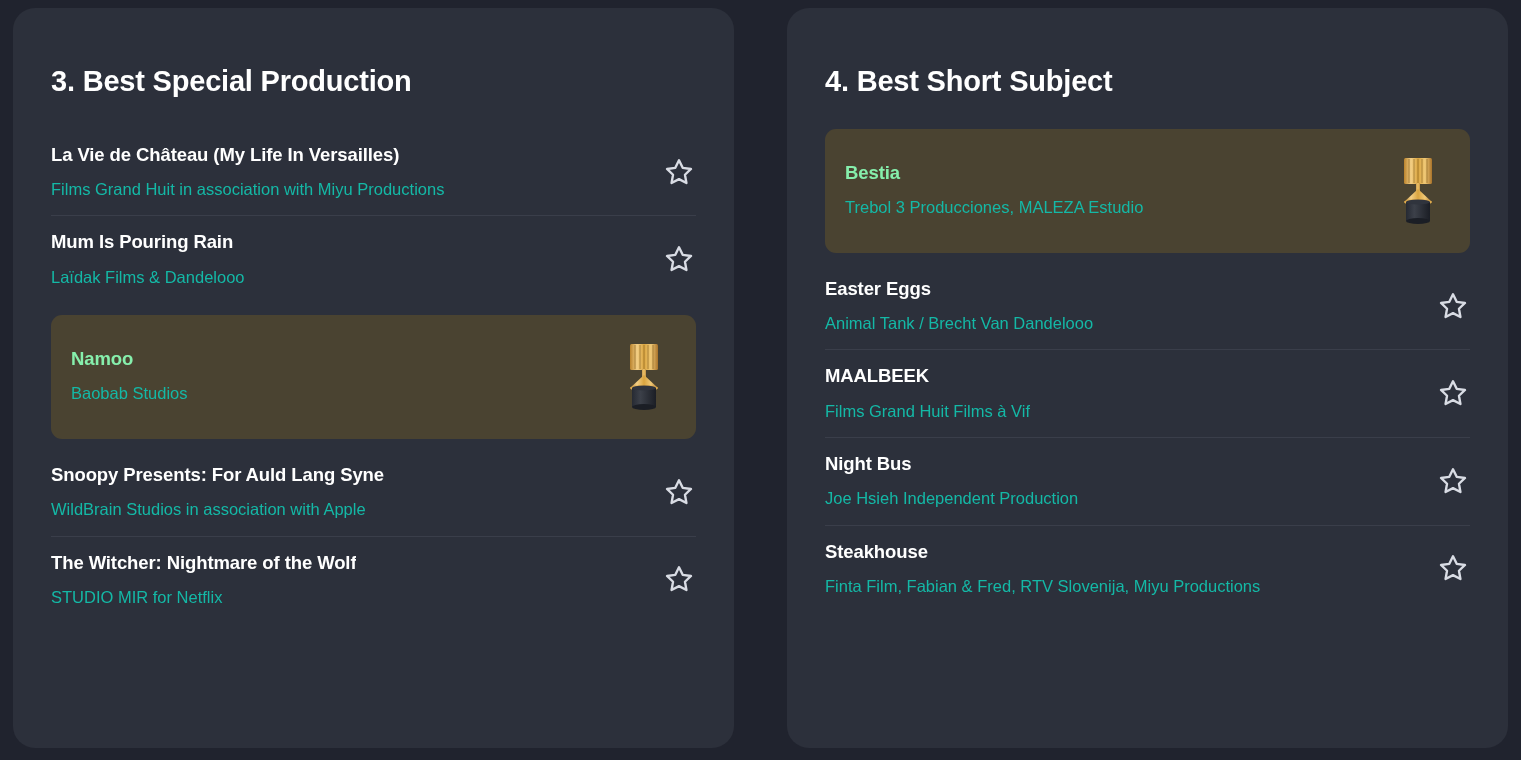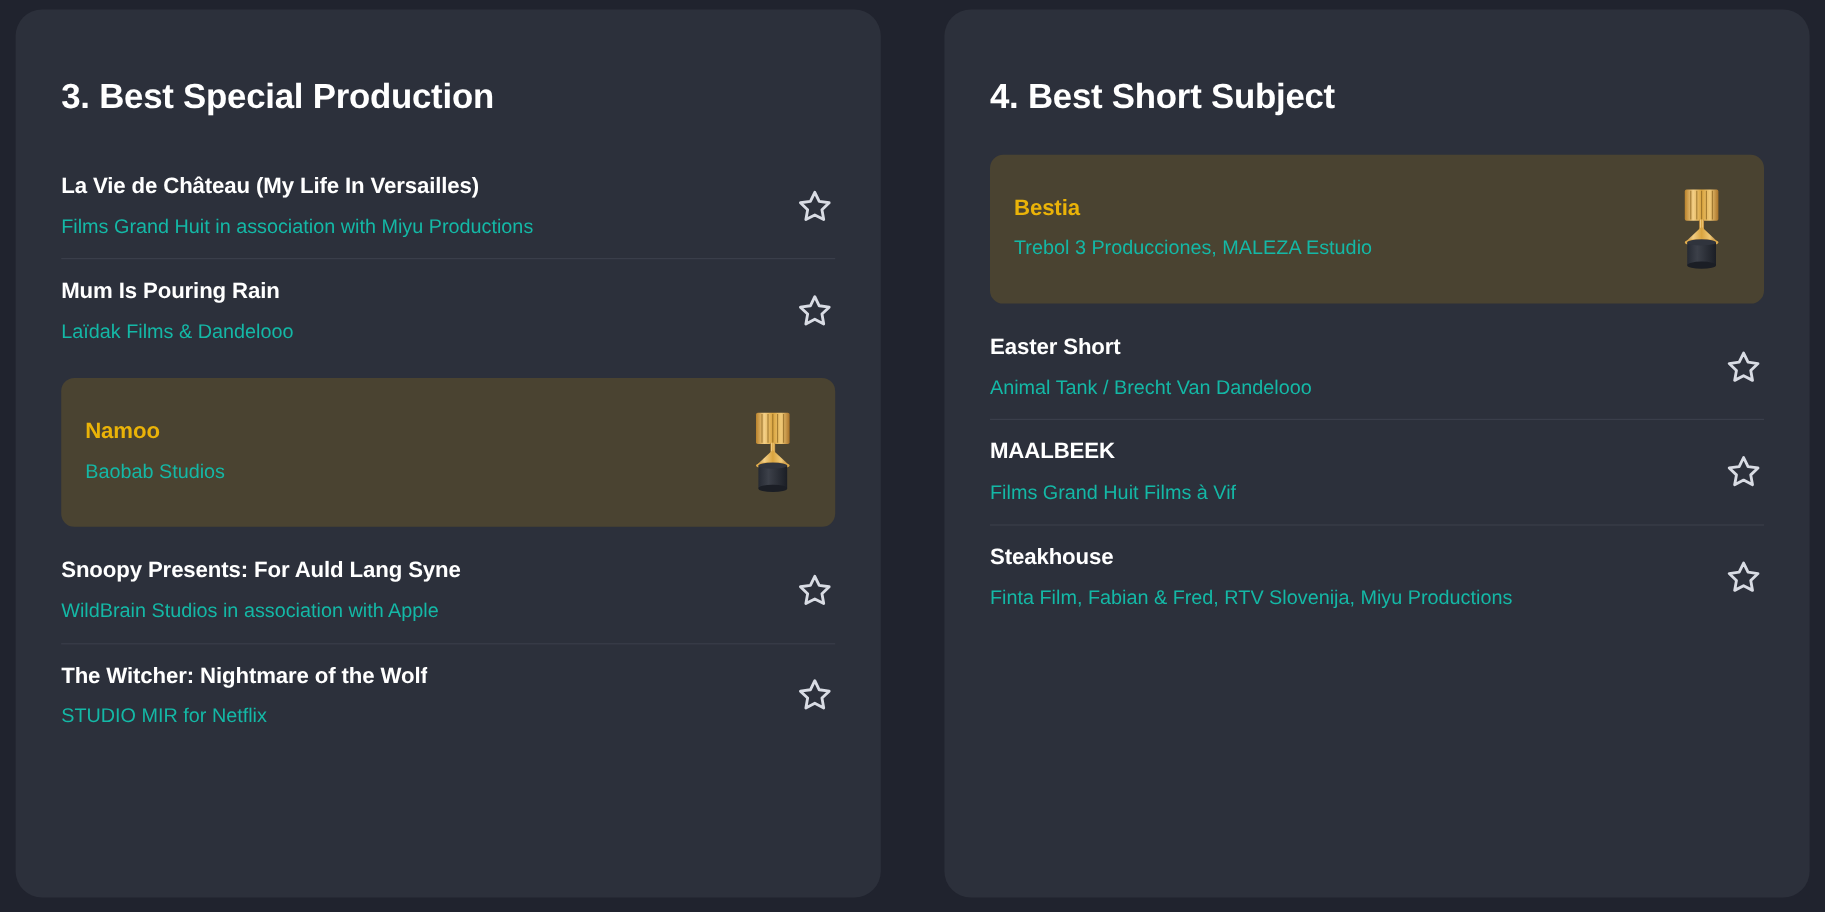--- a/index.html
+++ b/index.html
@@ -108,21 +108,21 @@
     border-radius: 11px;
     display: flex;
     align-items: center;
     justify-content: space-between;
     gap: 18px;
     padding: 22px 26px 24px 20px;
     margin: 12px 0 10px 0;
     border-bottom: none;
   }
 
-  .winner .nominee-title { color: #eab308; }
+  .winner .nominee-title { color: #86efac; }
   .winner .nominee-studio { color: #14b8a6; }
 
   .trophy-wrap {
     flex: 0 0 auto;
     width: 52px;
     height: 78px;
     display: flex;
     align-items: center;
     justify-content: center;
   }
@@ -267,21 +267,21 @@
             <ellipse cx="23" cy="48" rx="14" ry="3" fill="#e0ac4d"></ellipse>
             <rect x="11" y="48" width="24" height="19" fill="url(#g4)"></rect>
             <ellipse cx="23" cy="67" rx="12" ry="3" fill="#1b1e25"></ellipse>
             <ellipse cx="23" cy="48" rx="12" ry="2.6" fill="#30343d"></ellipse>
           </svg>
         </span>
       </div>
 
       <div class="nominee">
         <div class="nominee-text">
-          <div class="nominee-title">Easter Short</div>
+          <div class="nominee-title">Easter Eggs</div>
           <div class="nominee-studio">Animal Tank / Brecht Van Dandelooo</div>
         </div>
         <button class="star-button">
           <svg width="30" height="30" viewBox="0 0 24 24" fill="none" stroke="#d9dce4" stroke-width="1.9" stroke-linejoin="round" stroke-linecap="round">
             <path d="M12 2.6l2.95 6.05 6.65.92-4.83 4.62 1.18 6.6L12 17.66 6.05 20.79l1.18-6.6L2.4 9.57l6.65-.92z"></path>
           </svg>
         </button>
       </div>
 
       <div class="nominee">
@@ -289,20 +289,31 @@
           <div class="nominee-title">MAALBEEK</div>
           <div class="nominee-studio">Films Grand Huit Films à Vif</div>
         </div>
         <button class="star-button">
           <svg width="30" height="30" viewBox="0 0 24 24" fill="none" stroke="#d9dce4" stroke-width="1.9" stroke-linejoin="round" stroke-linecap="round">
             <path d="M12 2.6l2.95 6.05 6.65.92-4.83 4.62 1.18 6.6L12 17.66 6.05 20.79l1.18-6.6L2.4 9.57l6.65-.92z"></path>
           </svg>
         </button>
       </div>
 
+      <div class="nominee">
+        <div class="nominee-text">
+          <div class="nominee-title">Night Bus</div>
+          <div class="nominee-studio">Joe Hsieh Independent Production</div>
+        </div>
+        <button class="star-button">
+          <svg width="30" height="30" viewBox="0 0 24 24" fill="none" stroke="#d9dce4" stroke-width="1.9" stroke-linejoin="round" stroke-linecap="round">
+            <path d="M12 2.6l2.95 6.05 6.65.92-4.83 4.62 1.18 6.6L12 17.66 6.05 20.79l1.18-6.6L2.4 9.57l6.65-.92z"></path>
+          </svg>
+        </button>
+      </div>
 
       <div class="nominee">
         <div class="nominee-text">
           <div class="nominee-title">Steakhouse</div>
           <div class="nominee-studio">Finta Film, Fabian &amp; Fred, RTV Slovenija, Miyu Productions</div>
         </div>
         <button class="star-button">
           <svg width="30" height="30" viewBox="0 0 24 24" fill="none" stroke="#d9dce4" stroke-width="1.9" stroke-linejoin="round" stroke-linecap="round">
             <path d="M12 2.6l2.95 6.05 6.65.92-4.83 4.62 1.18 6.6L12 17.66 6.05 20.79l1.18-6.6L2.4 9.57l6.65-.92z"></path>
           </svg>

